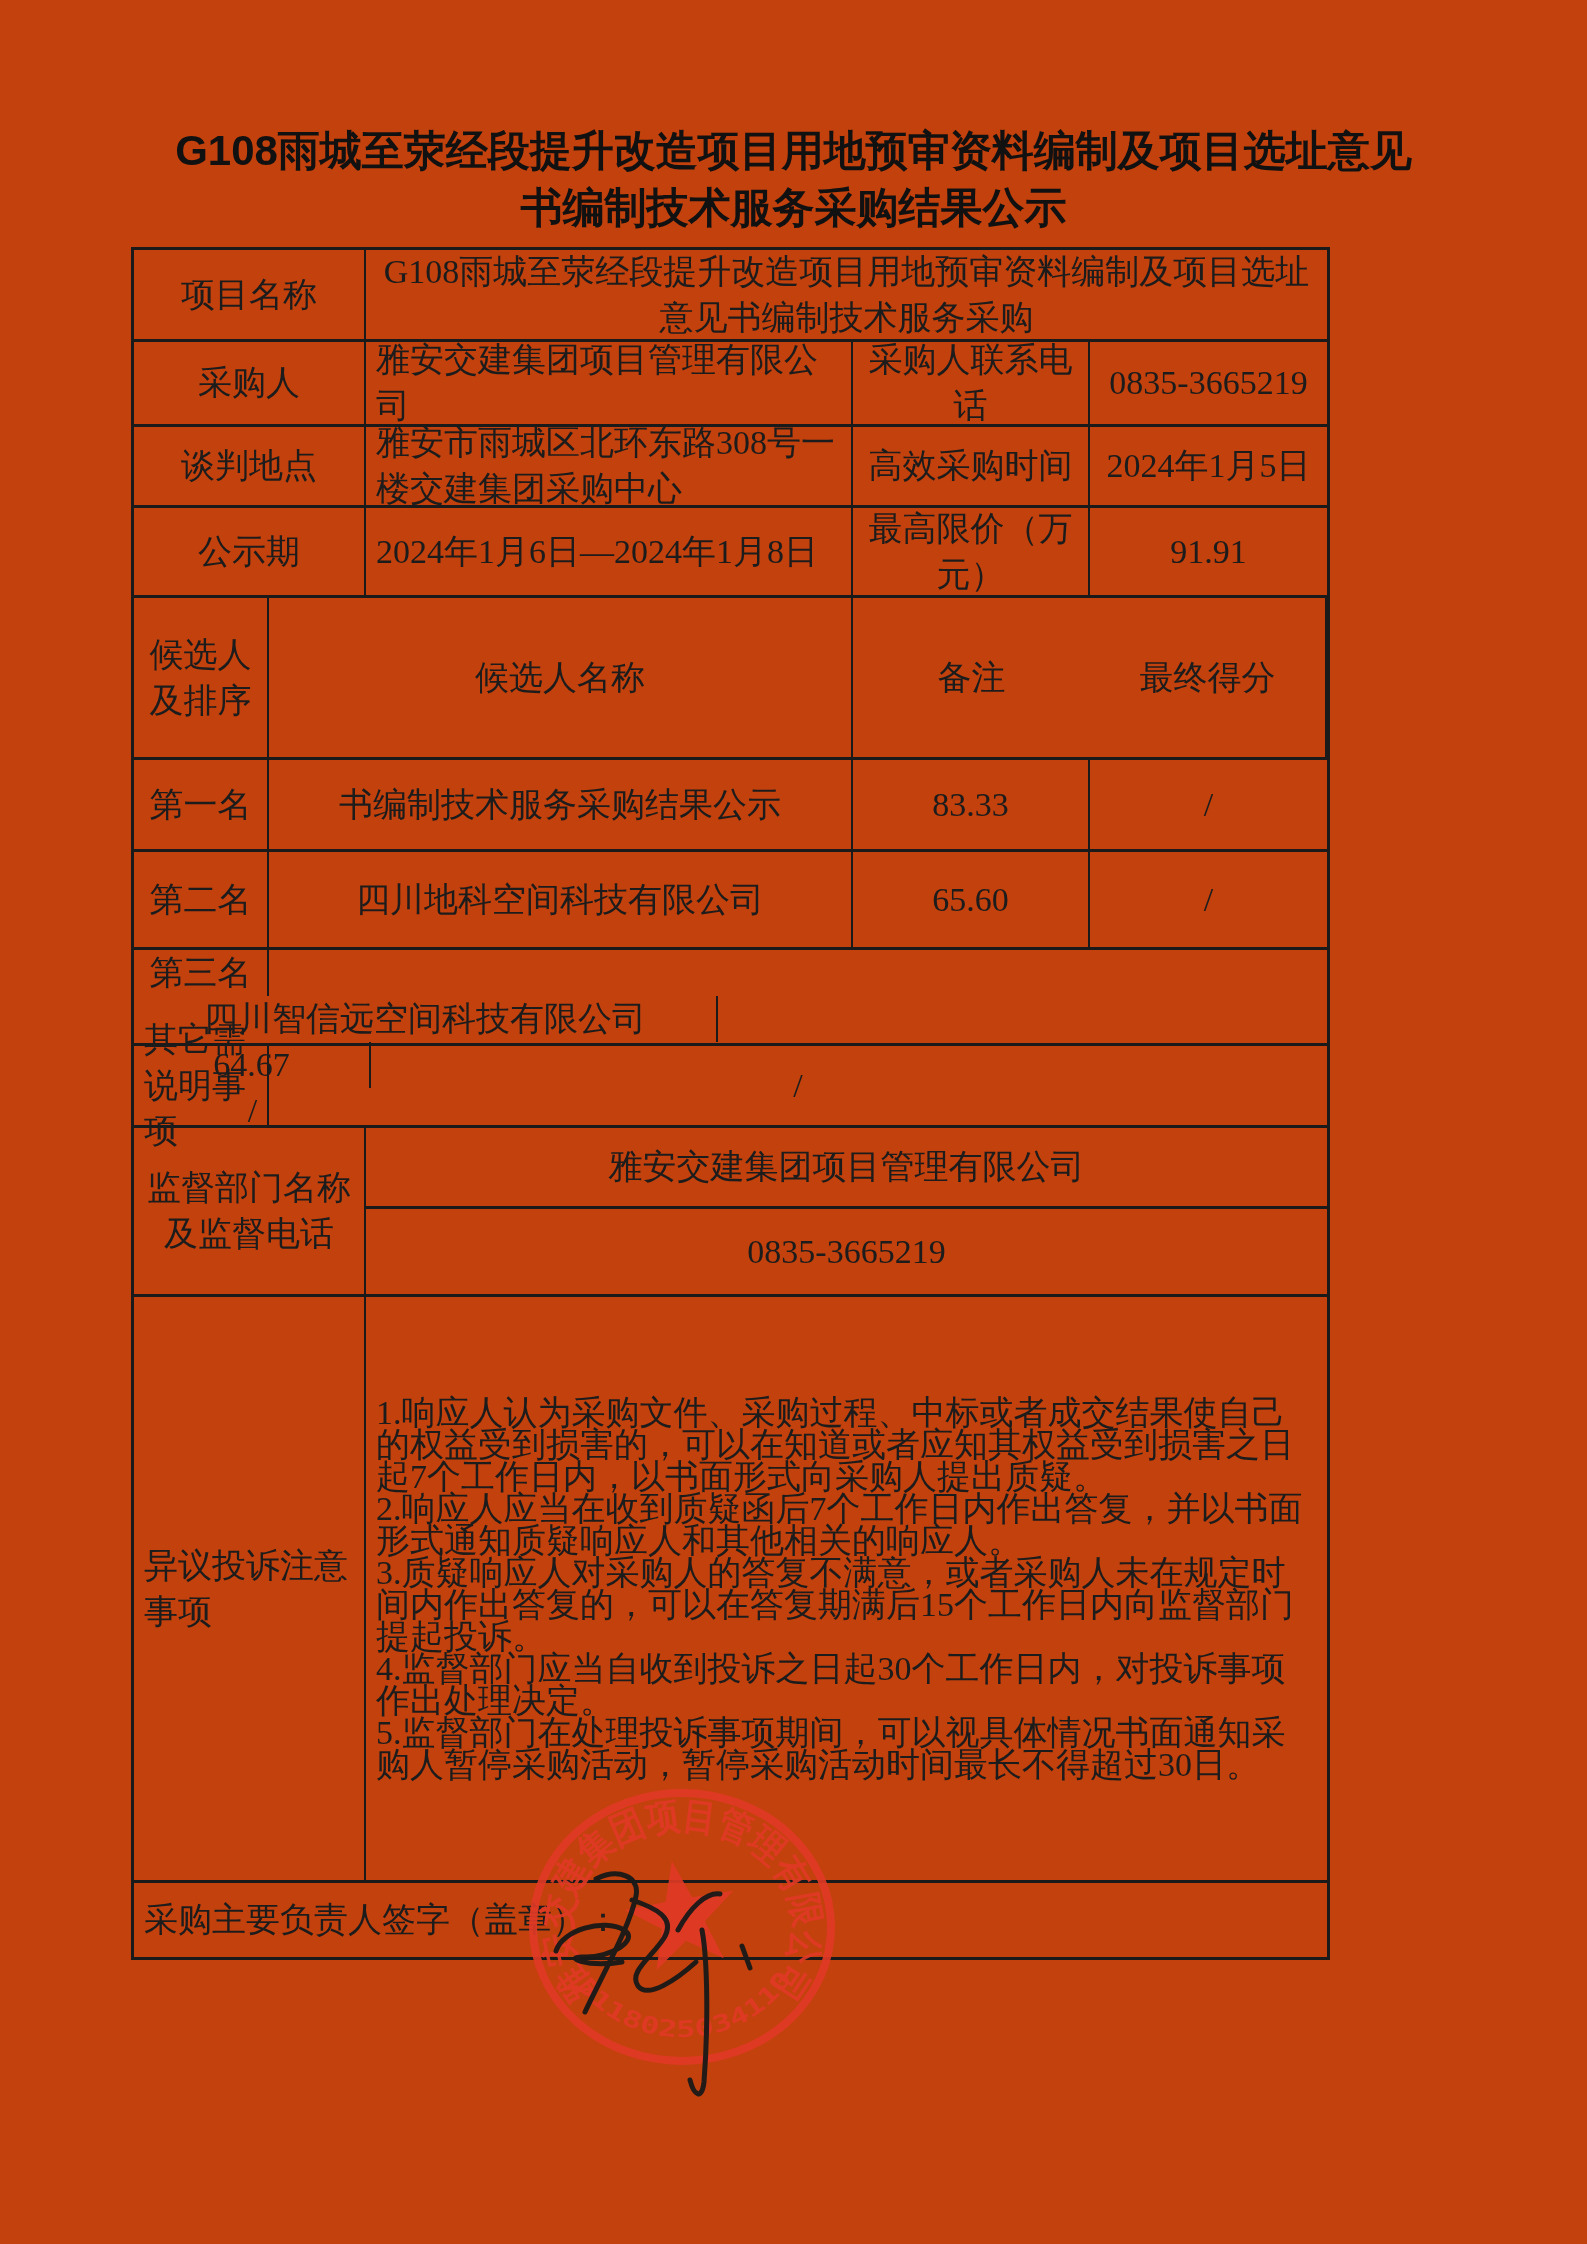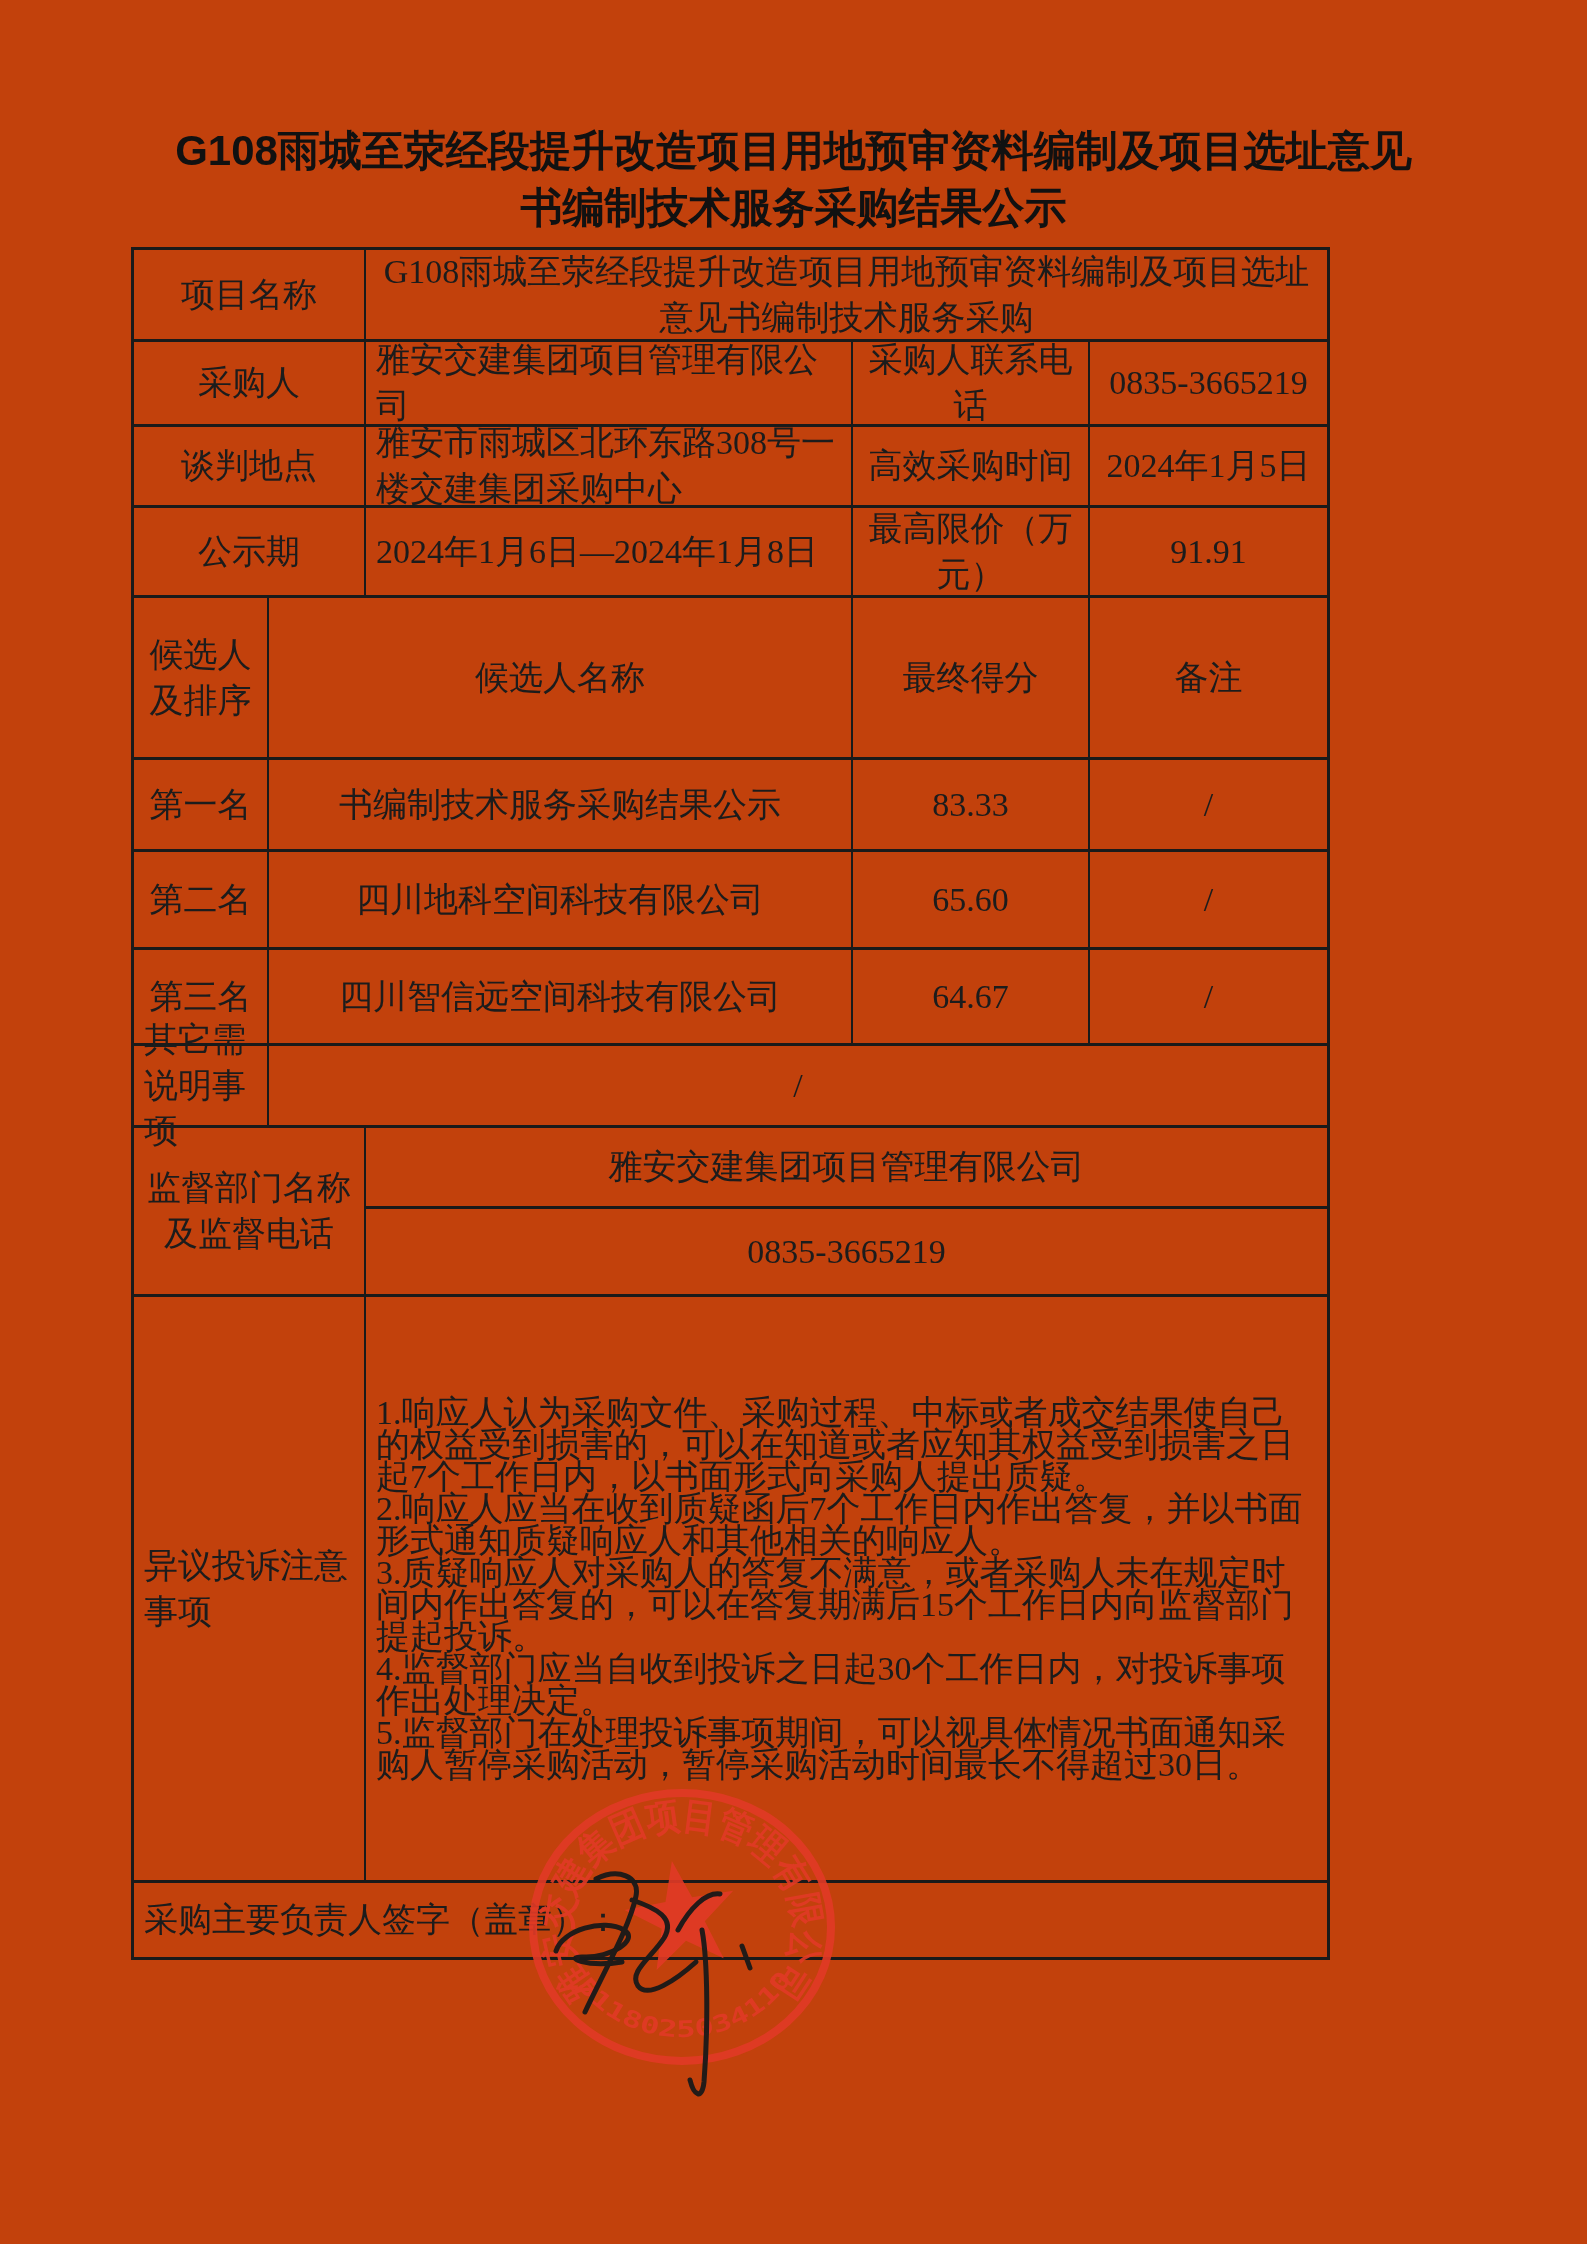--- a/index.html
+++ b/index.html
@@ -48,21 +48,21 @@
   .cell.endc { border-right: none; }
   .cell.left { justify-content: flex-start; text-align: left; padding: 0 10px; }
   
   .wA1 { width: 232px; } .wA2 { width: 487px; } .wA3 { width: 237px; } .wA4 { width: 237px; }
   
   .wB1 { width: 135px; } .wB2 { width: 584px; } .wB3 { width: 237px; } .wB4 { width: 237px; }
   .spanA { width: 961px; }   
   .spanB { width: 1058px; }  
   .fullw { width: 1193px; }
   .h1 { height: 92px; } .h2 { height: 85px; } .h3 { height: 81px; } .h4 { height: 90px; }
-  .h5 { height: 162px; } .h6 { height: 92px; } .h7 { height: 98px; } .h8 { height: 96px; }
+  .h5 { height: 162px; } .h6 { height: 92px; } .h7 { height: 98px; } .h8 { height: 96px; flex-direction: column; }
   .h9 { height: 82px; } .h10 { height: 169px; } .h12 { height: 586px; } .h13 { height: 74px; }
   .sup-right { display: flex; flex-direction: column; width: 961px; }
   .sup-right .subA { height: 81px; border-bottom: 3px solid #1a1a1a; display:flex; align-items:center; justify-content:center; }
   .sup-right .subB { height: 85px; display:flex; align-items:center; justify-content:center; }
   .narrowpad { padding: 0 5px; }
   .objection-body { line-height: 32px; padding: 0 8px 0 8px; }
   .price-cell { padding: 8px 15px; }
   .stamp-layer {
     position: absolute; left: 0; top: 0;
     width: 1587px; height: 2244px;
@@ -103,22 +103,22 @@
     <div class="t-row h4">
       <div class="cell wA1">公示期</div>
       <div class="cell wA2 left">2024年1月6日—2024年1月8日</div>
       <div class="cell wA3 price-cell">最高限价（万元）</div>
       <div class="cell wA4 endc">91.91</div>
     </div>
 
     <div class="t-row h5">
       <div class="cell wB1 narrowpad">候选人及排序</div>
       <div class="cell wB2">候选人名称</div>
+      <div class="cell wB4 endc">备注</div>
       <div class="cell wB3">最终得分</div>
-      <div class="cell wB4 endc">备注</div>
     </div>
 
     <div class="t-row h6">
       <div class="cell wB1">第一名</div>
       <div class="cell wB2">书编制技术服务采购结果公示</div>
       <div class="cell wB3">83.33</div>
       <div class="cell wB4 endc">/</div>
     </div>
 
     <div class="t-row h7">

